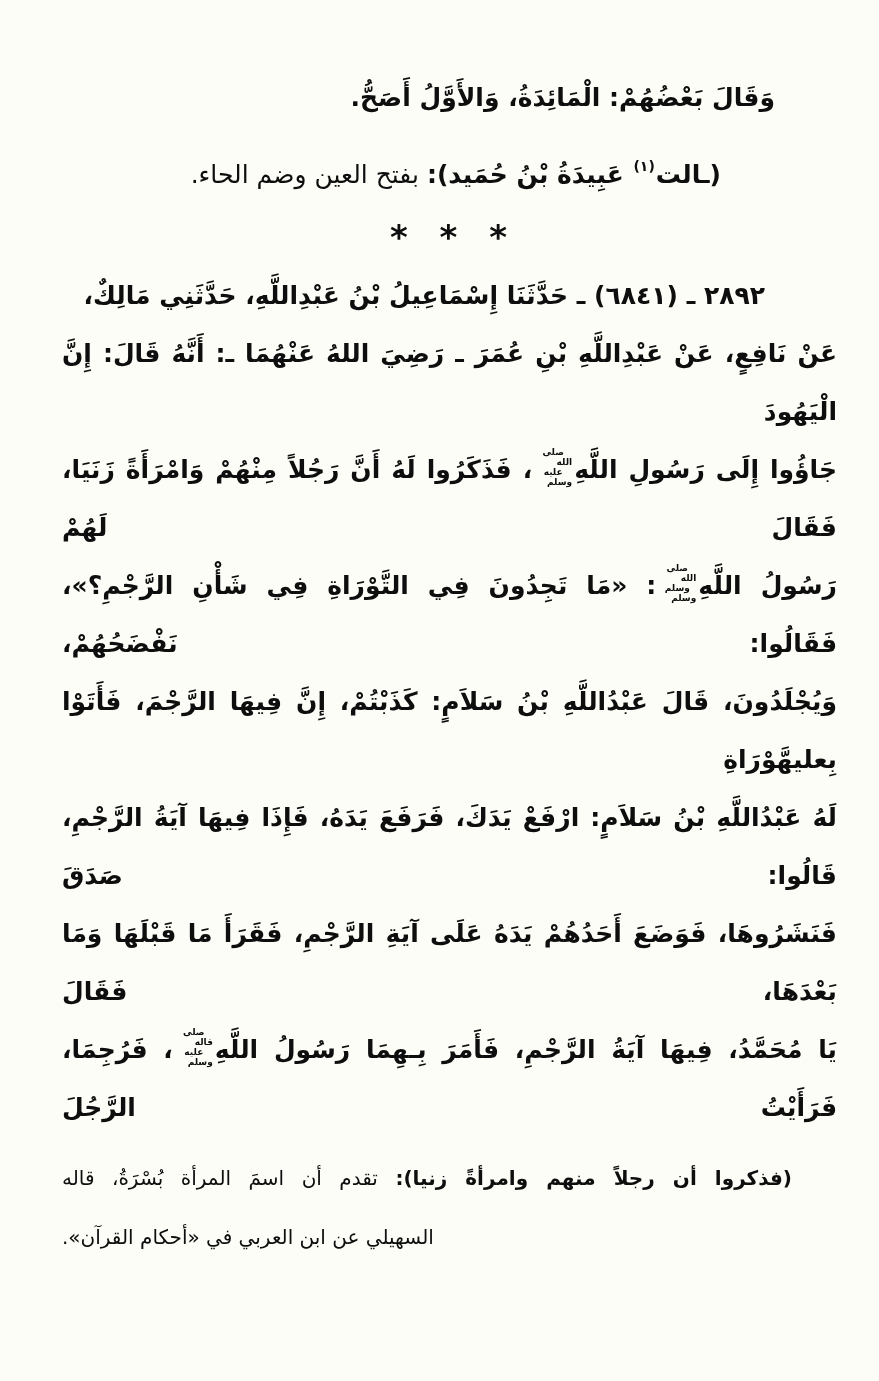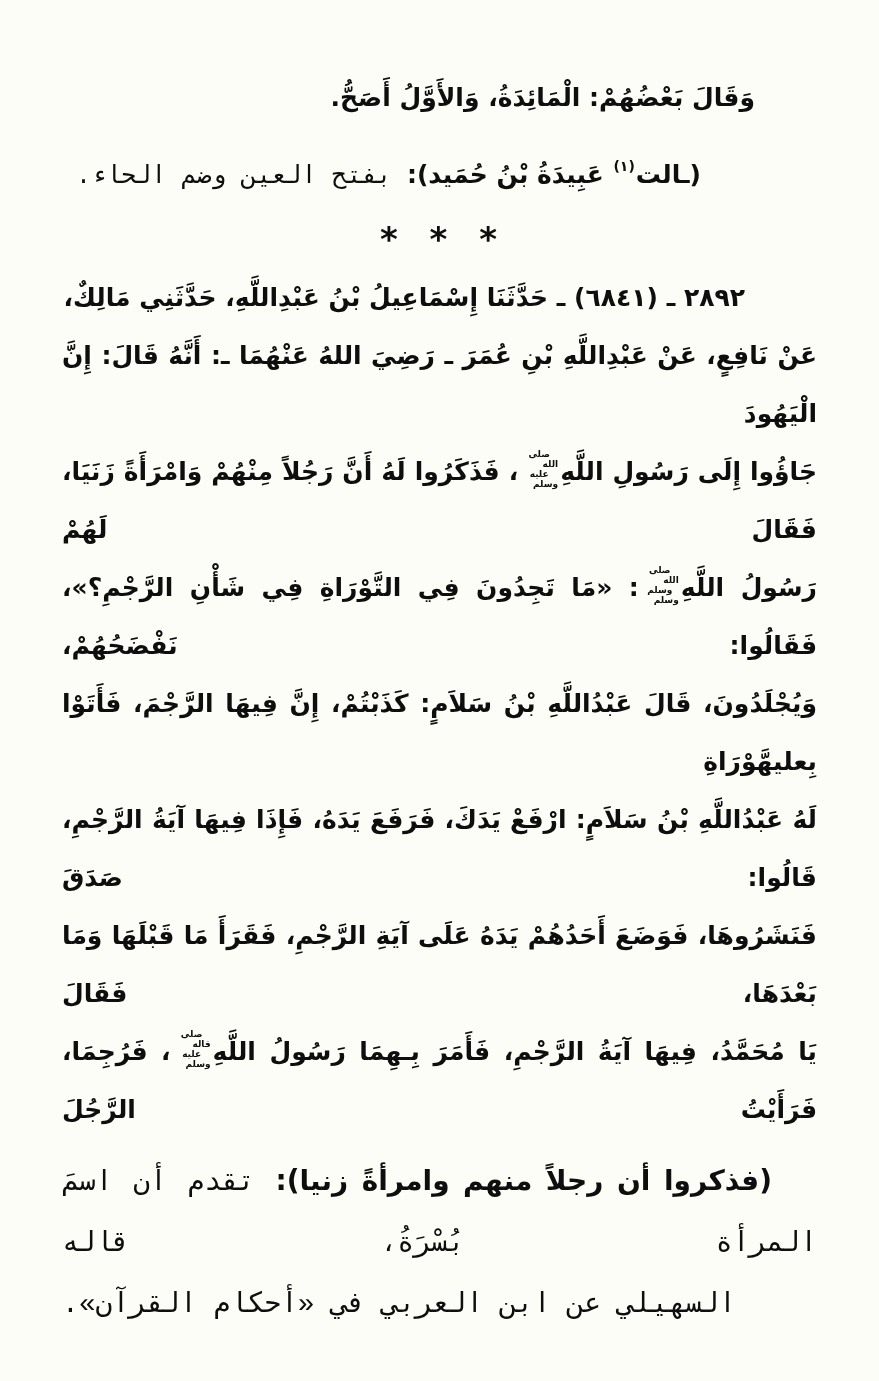--- a/index.html
+++ b/index.html
@@ -2,30 +2,30 @@
 <html lang="ar"><head>
 <meta charset="utf-8">
 <style>
   html, body { margin: 0; padding: 0; background: #e8e8e4; }
   .page {
     position: relative;
     width: 879px;
     height: 1381px;
     margin: 0 auto;
     box-sizing: border-box;
-    padding: 72px 62px 0 62px;
+    padding: 72px 42px 0 62px;
     background: #fdfdf8;
     color: #0e0e0e;
     direction: rtl;
     font-family: "DejaVu Sans", sans-serif;
     overflow: hidden;
   }
   .line { line-height: 58px; font-size: 25px; text-align: right; }
   .matn { font-weight: 700; }
-  .reg  { font-weight: 400; font-family: Liberation Mono, monospace; }
+  .reg  { font-weight: 400; }
   .j { text-align: justify; text-align-last: justify; }
   .intro-line { line-height: 52px; }
   .indent-a1 { text-indent: 62px; }
   .indent-b  { text-indent: 116px; margin-top: 16px; }
   .indent-h  { text-indent: 72px; }
   .indent-c  { text-indent: 45px; }
   sup.fnref { font-size: 14px; font-weight: 700; vertical-align: 12px; margin: 0 1px; }
   .saw {
     display: inline-block;
     width: 38px;
@@ -42,21 +42,21 @@
     height: 44px;
     line-height: 44px;
     text-align: center;
     font-size: 34px;
     font-weight: 700;
     word-spacing: 16px;
     letter-spacing: 2px;
   }
   .matn-block { margin-top: 8px; }
   .commentary-block { margin-top: 12px; }
-  .commentary-block .line { line-height: 59px; font-size: 28px; }
+  .commentary-block .line { line-height: 59px; font-size: 20px; }
   .cont-left { text-align: left; padding-left: 0; padding-right: 0; }
   .cont-left-inner { display: inline-block; margin-right: 36px; }
 </style>
 </head>
 <body>
 
 <div class="page">
 
   <div class="line matn intro-line indent-a1">وَقَالَ بَعْضُهُمْ: الْمَائِدَةُ، وَالأَوَّلُ أَصَحُّ.</div>
 

